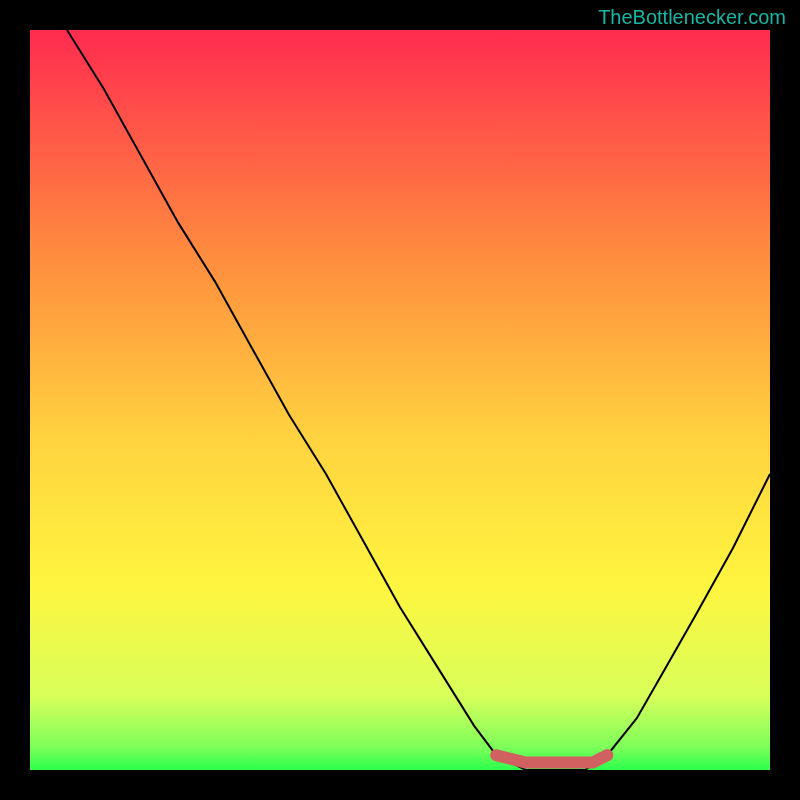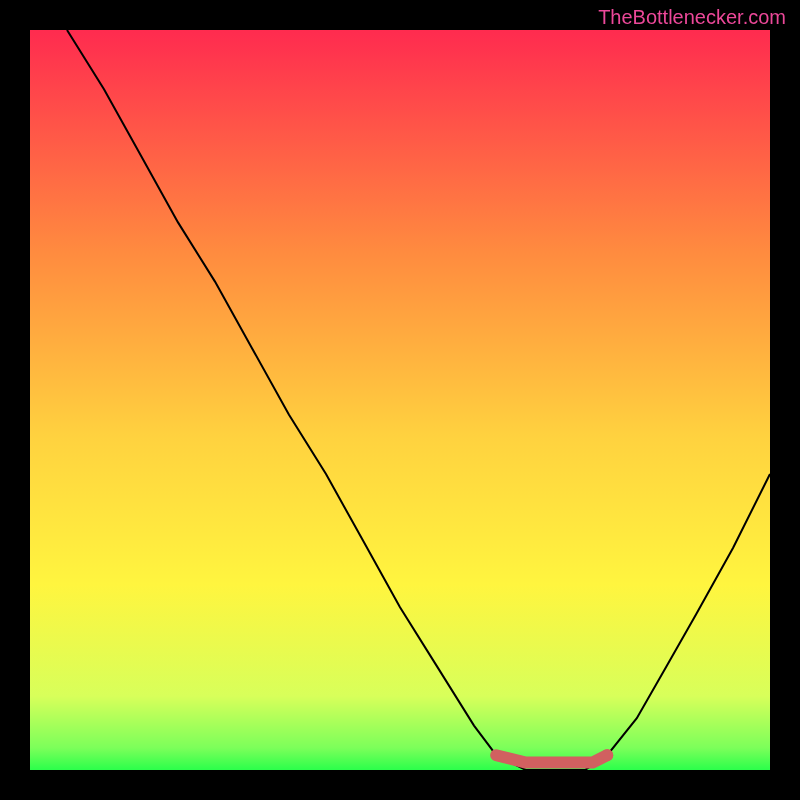--- a/index.html
+++ b/index.html
@@ -7,21 +7,21 @@
     width: 800px;
     height: 800px;
     background: #000;
     position: relative;
     font-family: Arial, sans-serif;
   }
   .watermark {
     position: absolute;
     top: 6px;
     right: 14px;
-    color: #ec4899;
+    color: #14b8a6;
     font-size: 20px;
     font-weight: 500;
     z-index: 10;
   }
   .chart-container {
     position: absolute;
     top: 30px;
     left: 30px;
     width: 740px;
     height: 740px;

